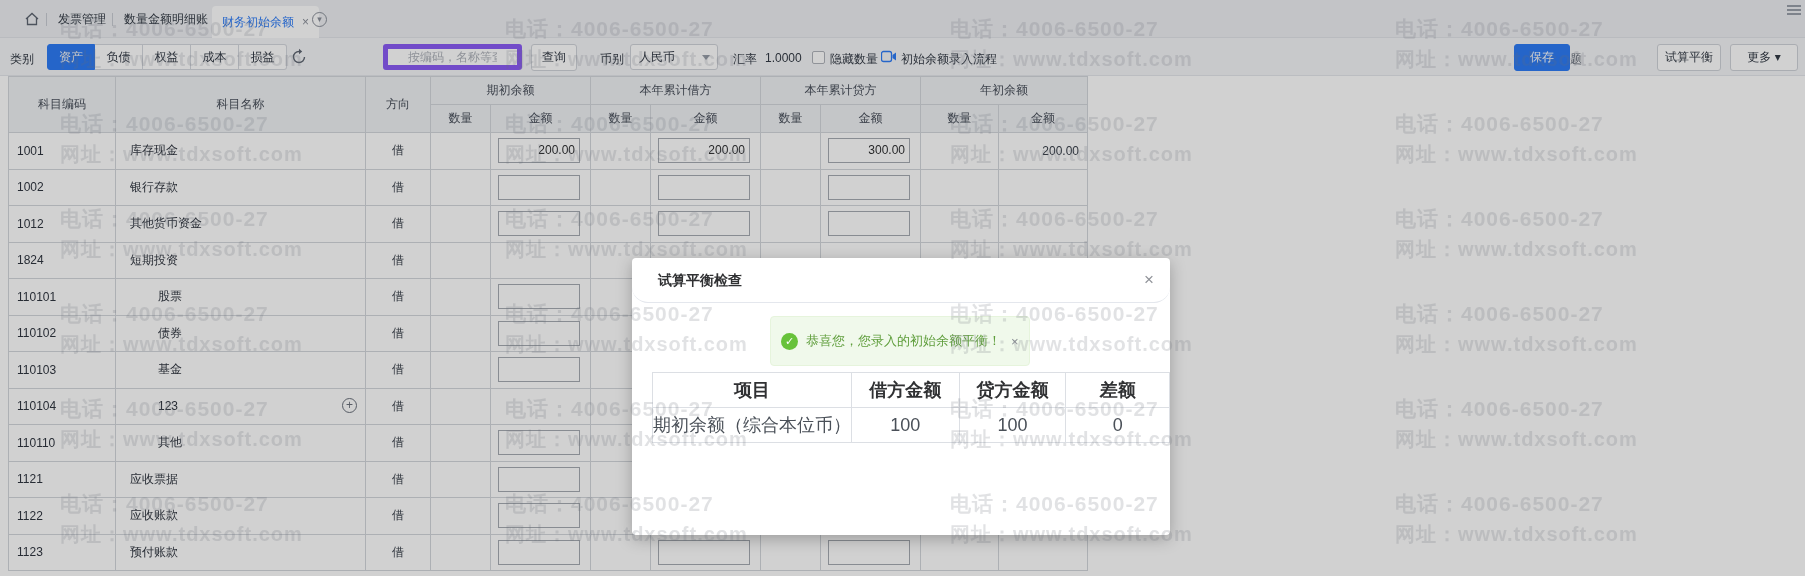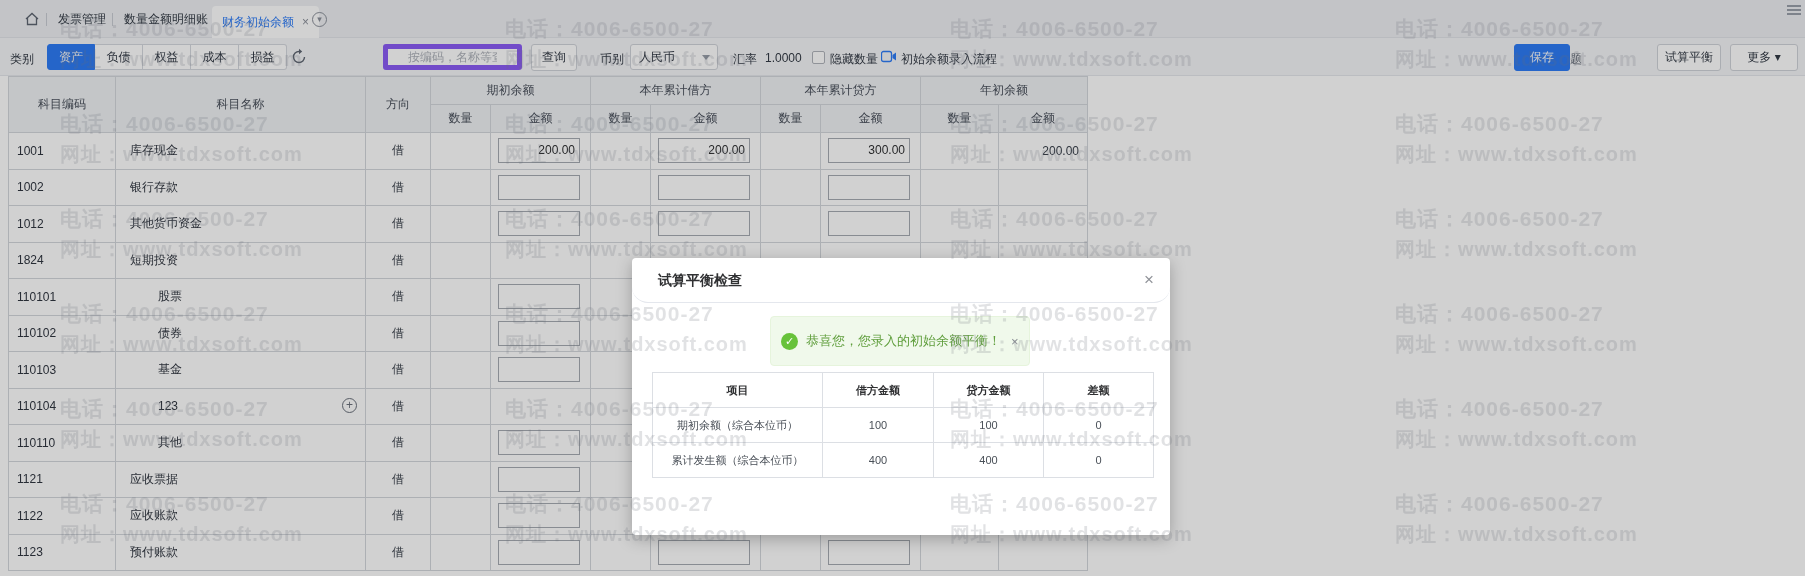--- a/index.html
+++ b/index.html
@@ -55,21 +55,21 @@
   
   .modal { position:absolute; left:632px; top:258px; width:538px; height:277px; background:#fff; border-radius:4px; box-shadow:0 4px 16px rgba(0,0,0,0.25); z-index:60; }
   .modal-head { position:relative; height:45px; border-bottom:1px solid #e4e7ed;border-radius:16px; }
   .modal-title { position:absolute; left:26px; top:14px; font-size:14px; font-weight:bold; color:#303133; }
   .modal-close { position:absolute; right:16px; top:12px; font-size:17px; color:#909399; cursor:pointer; line-height:20px; }
   .alert-ok { position:absolute; left:138px; top:58px; width:260px; height:50px; background:#f0f9eb; border:1px solid #e6f4dc; border-radius:4px; display:flex; align-items:center; padding:0 10px; }
   .alert-ok .ok-ic { width:17px; height:17px; border-radius:50%; background:#67c23a; color:#fff; font-size:11px; line-height:17px; text-align:center; flex:none; }
   .alert-ok .msg { font-size:13px; color:#5f9e3c; margin-left:8px; white-space:nowrap; }
   .alert-ok .aclose { margin-left:10px; color:#909399; font-size:13px; cursor:pointer; }
   .mtable { position:absolute; left:20px; top:114px; border-collapse:collapse; table-layout:fixed; }
-  .mtable th, .mtable td { border:1px solid #dcdfe4; height:35px; text-align:center; font-size:11px; white-space:nowrap; }
+  .mtable th, .mtable td { border:1px solid #dcdfe4; height:35px; text-align:center; font-size:18px; white-space:nowrap; }
   .mtable th { color:#303133; font-weight:bold; }
   .mtable td { color:#4a5058; }
 
   
   .wm { position:absolute; left:0; top:0; width:1805px; height:576px; z-index:100; pointer-events:none; overflow:hidden; }
   .wm .tile { position:absolute; font-weight:bold; color:rgba(105,110,122,0.20); white-space:nowrap; }
   .wm .l1 { font-size:21px; letter-spacing:1px; }
   .wm .l2 { font-size:20px; letter-spacing:1px; }
 
   svg { display:block; }
@@ -419,26 +419,20 @@
           <th>借方金额</th>
           <th>贷方金额</th>
           <th>差额</th>
         </tr>
       </thead>
       <tbody id="summary-body">
           <tr>
             <td>期初余额（综合本位币）</td>
             <td>100</td>
             <td>100</td>
-            <td>0</td>
-          </tr>
-          <tr>
-            <td>累计发生额（综合本位币）</td>
-            <td>400</td>
-            <td>400</td>
             <td>0</td>
           </tr>
         </tbody>
     </table>
   </div>
 
   <div class="wm" id="wm-layer">
       <div class="tile l1" style="left: 60px; top: 15px;">电话：4006-6500-27</div>
       <div class="tile l2" style="left: 60px; top: 46px;">网址：www.tdxsoft.com</div>
       <div class="tile l1" style="left: 505px; top: 15px;">电话：4006-6500-27</div>

